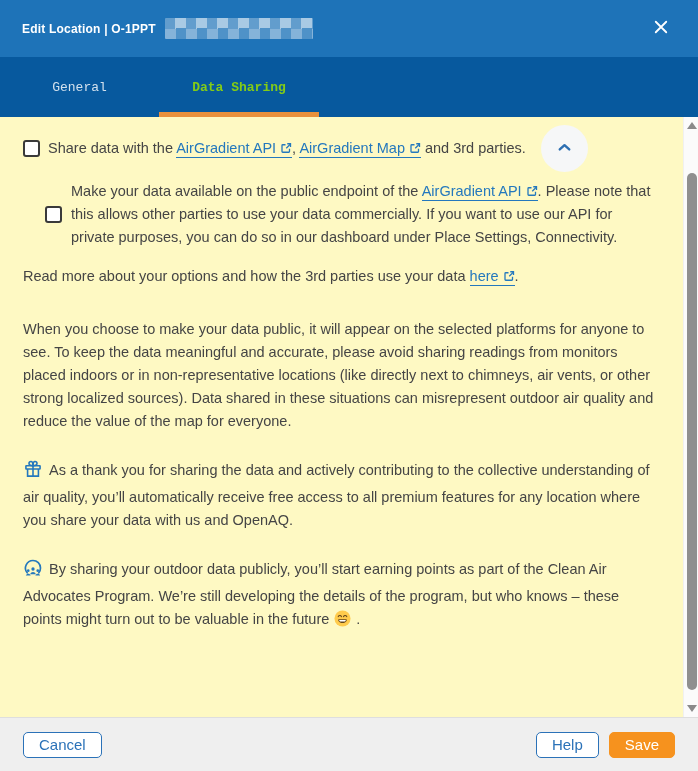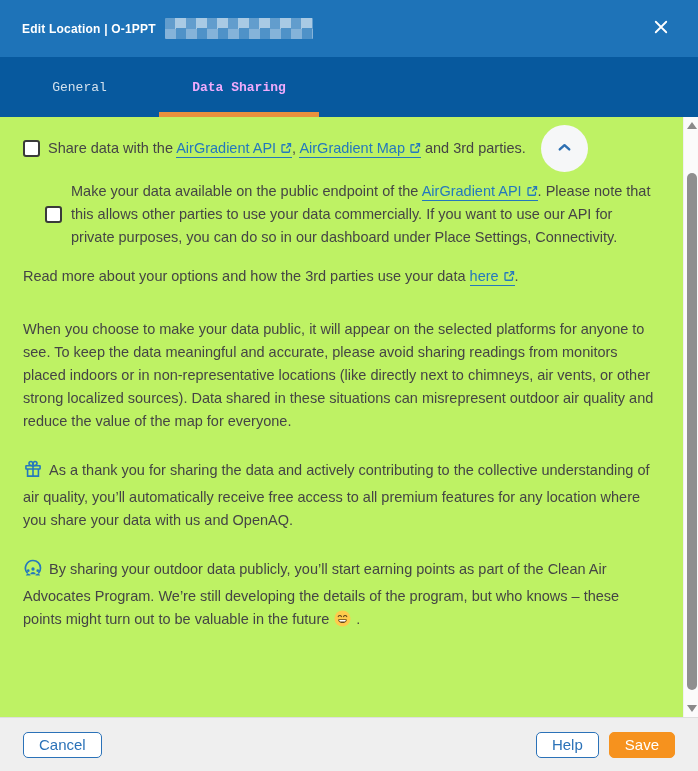--- a/index.html
+++ b/index.html
@@ -28,26 +28,26 @@
   
   .tabbar {
     height:60px; background:#07599e; flex:0 0 auto; display:flex; padding-left:16px;
   }
   .tab {
     position:relative; display:flex; align-items:center; justify-content:center;
     font-size:13px; color:rgba(255,255,255,.82); cursor:pointer; background:none; border:none;
     font-family:Liberation Mono, monospace;
   }
   .tab.general { width:127px; }
-  .tab.datasharing { width:160px; margin-left:16px; color:#f0abfc; font-weight:700; }
+  .tab.datasharing { width:160px; margin-left:16px; color:#84cc16; font-weight:700; }
   .tab.datasharing::after {
     content:""; position:absolute; left:0; right:0; bottom:0; height:5px; background:#e9913d;
   }
   
-  .body { flex:1 1 auto; position:relative; background:#bef264; }
+  .body { flex:1 1 auto; position:relative; background:#fef9c3; }
   .content {
     position:absolute; left:0; top:0; right:15px; bottom:0;
     padding:8px 27px 0 23px; color:#454545; font-size:14.5px; line-height:23px;
     overflow:hidden;
   }
   .cb {
     appearance:none; -webkit-appearance:none; flex:0 0 auto;
     width:17px; height:17px; border:2px solid #3a3a3a; border-radius:3px; background:#fff;
     cursor:pointer; margin:0;
   }

